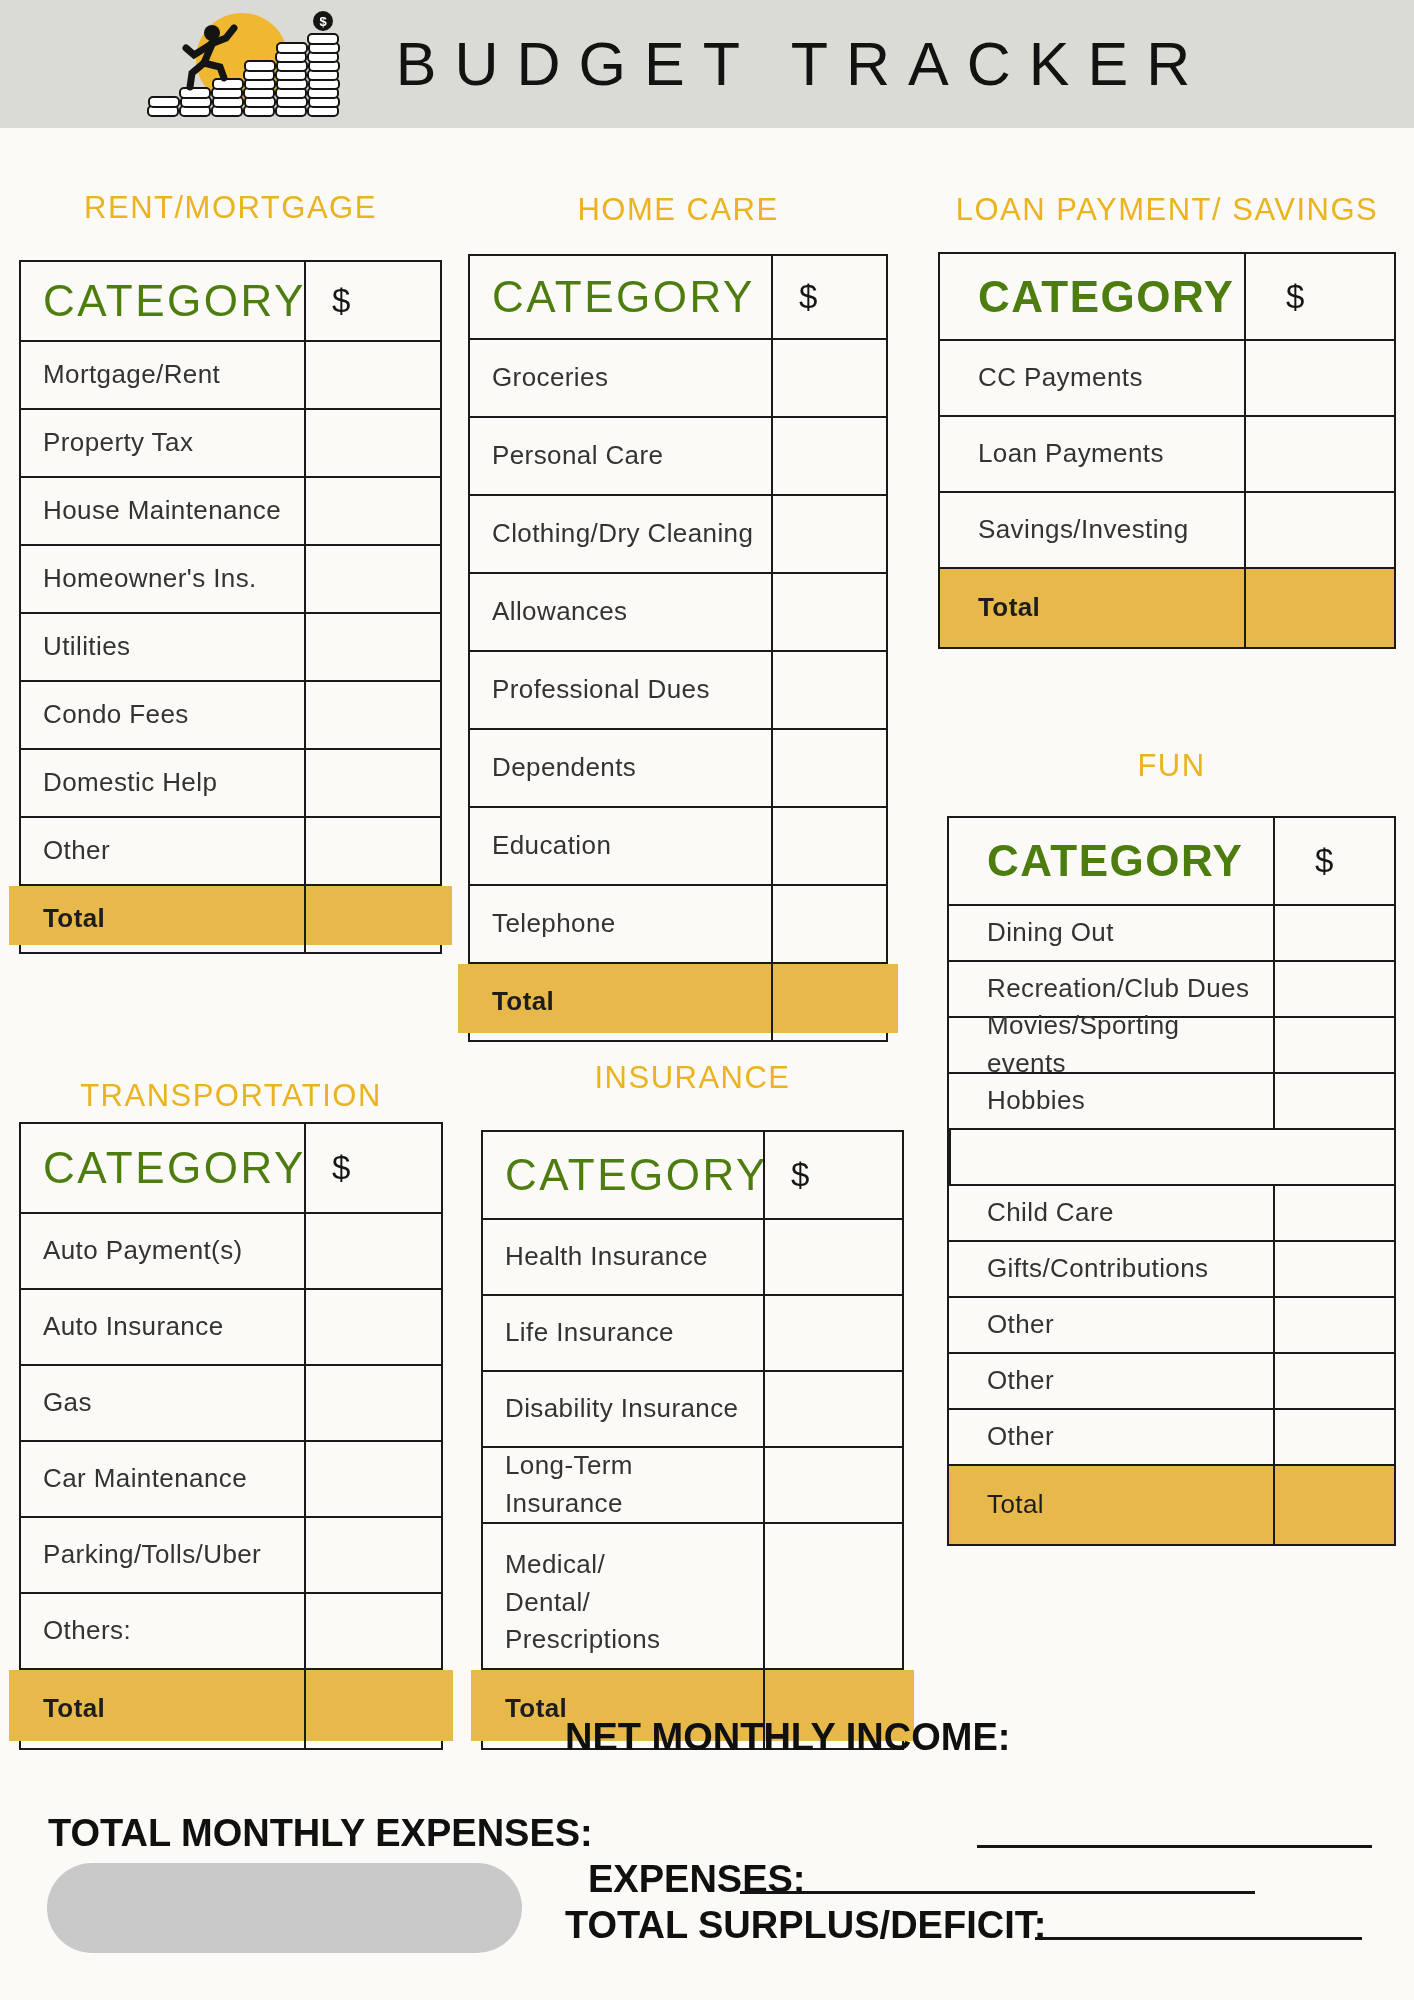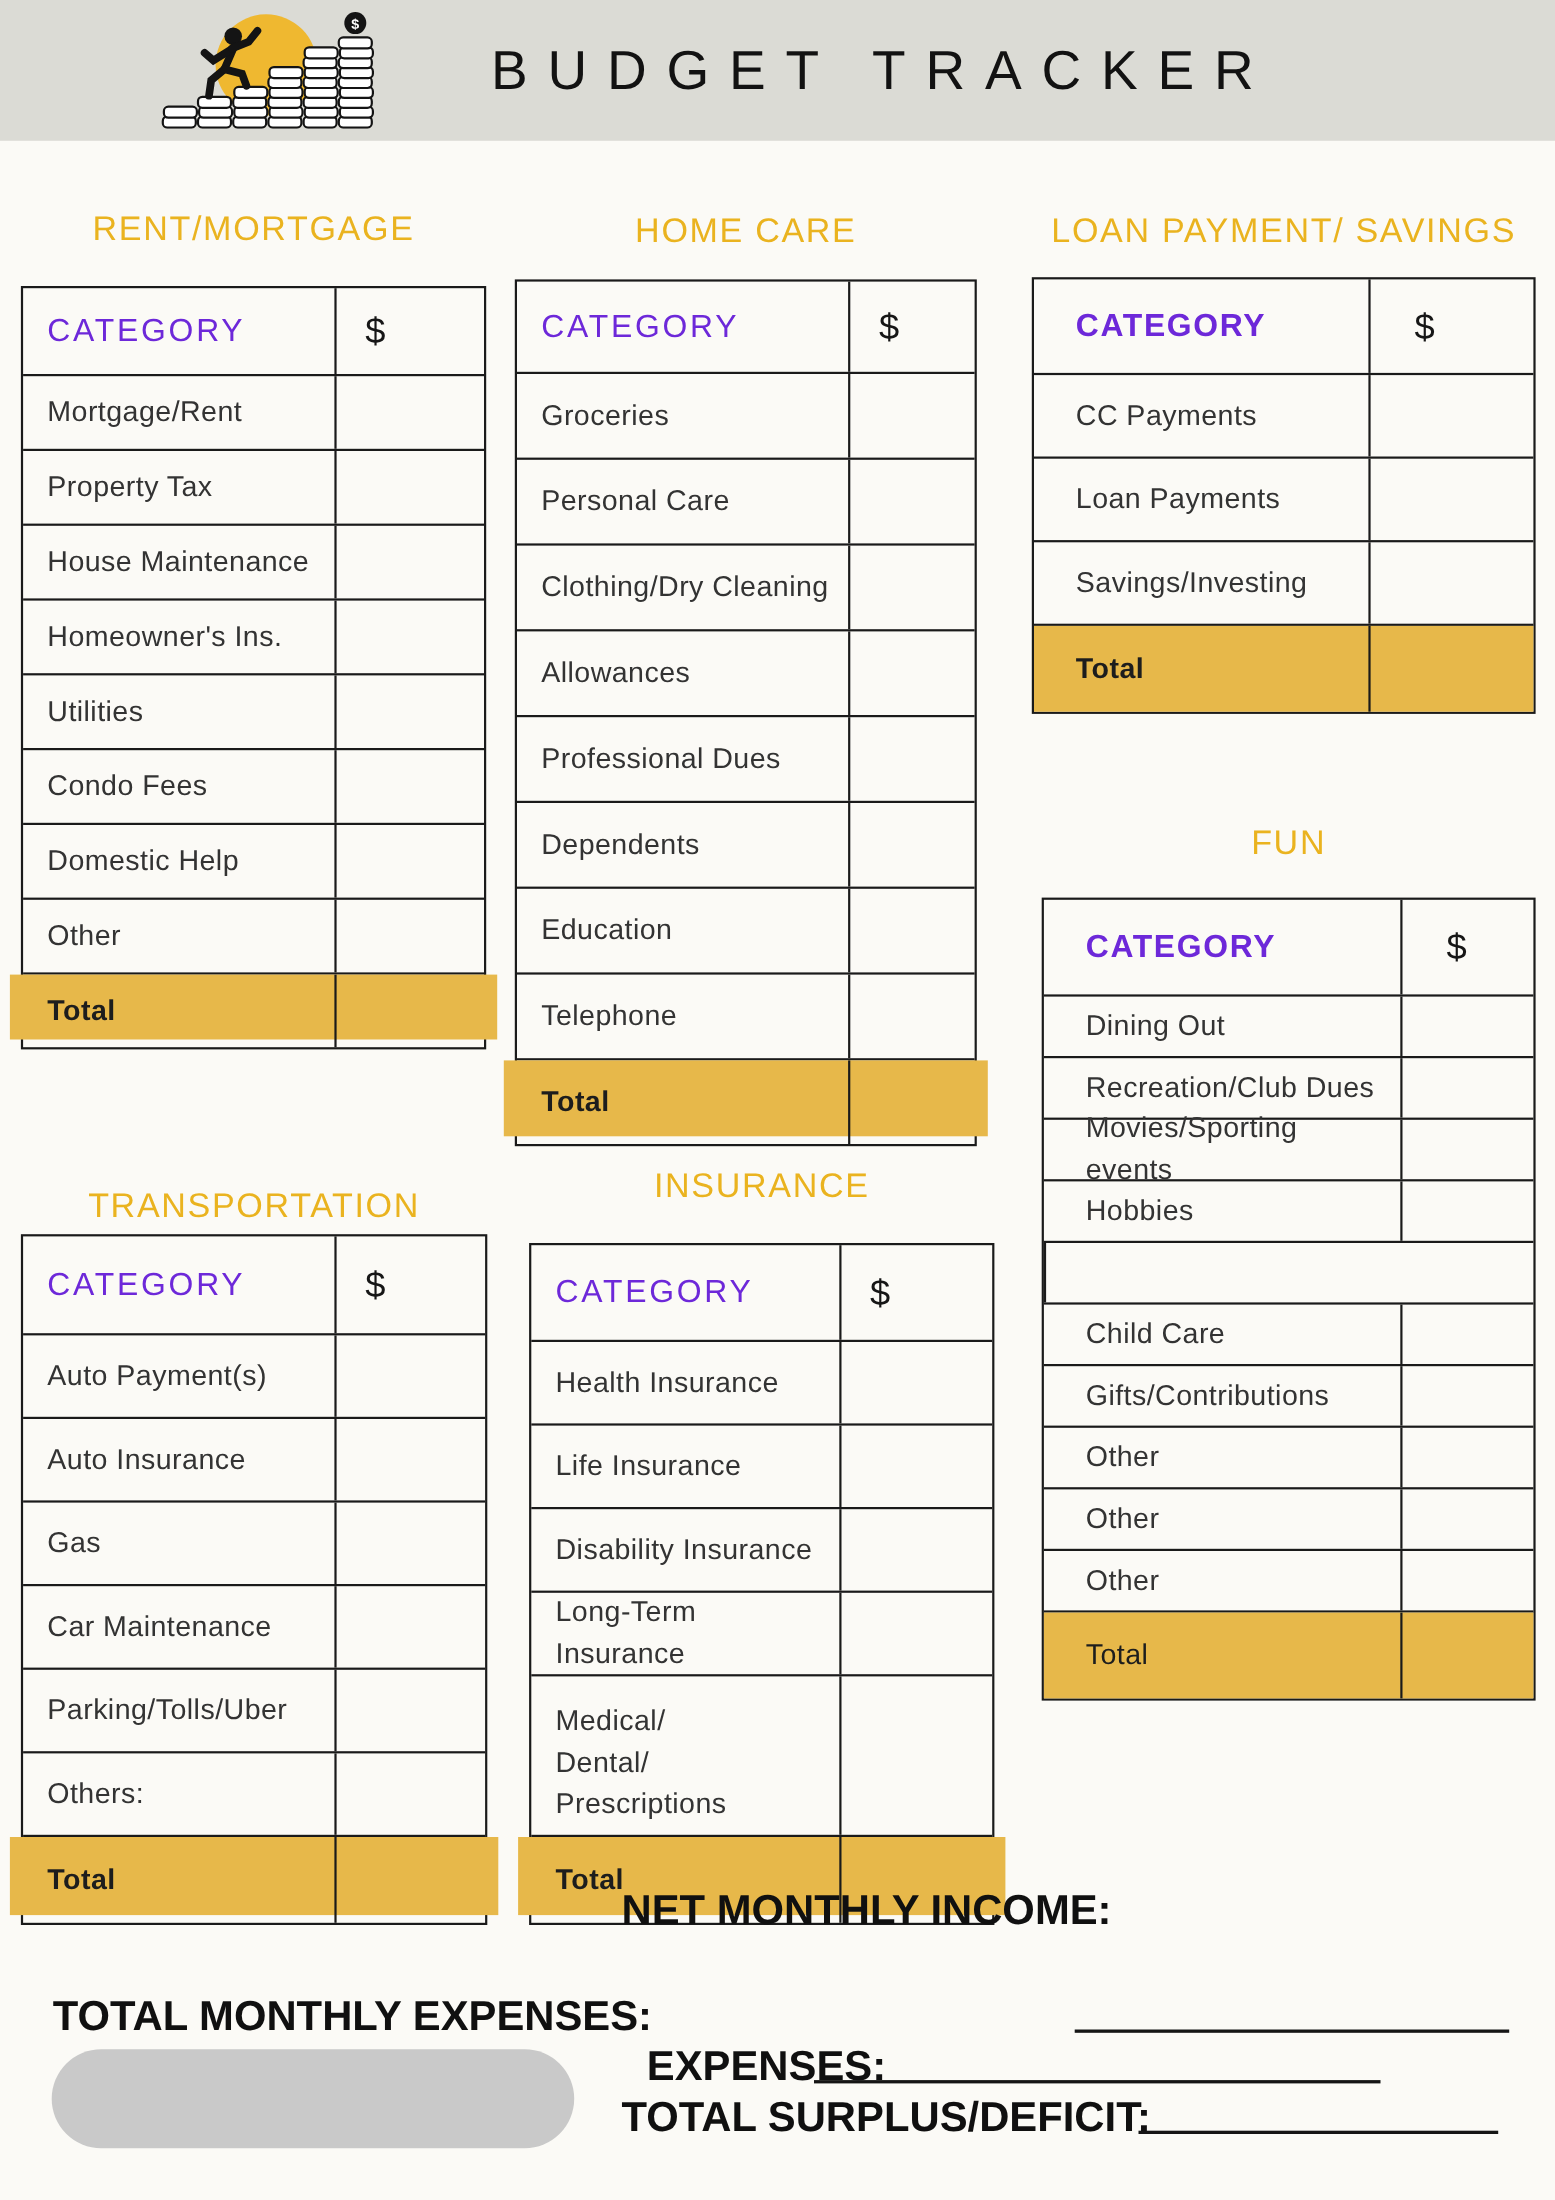--- a/index.html
+++ b/index.html
@@ -19,21 +19,21 @@
     margin:0 auto;overflow:hidden;
   }
   
   .topbar{
     position:absolute;left:0;top:0;width:1414px;height:128px;
     background:var(--header-bg);display:flex;align-items:center;
   }
   .logo{margin-left:140px;flex:none;}
   .page-title{
     flex:1;text-align:center;margin-right:150px;
-    font-size:50px;font-weight:200;letter-spacing:18px;color:#121212;white-space:nowrap;
+    font-size:61px;font-weight:200;letter-spacing:18px;color:#121212;white-space:nowrap;
   }
   
   .sec{
     position:absolute;color:var(--accent);font-size:31px;font-weight:500;
     letter-spacing:1.5px;text-align:center;white-space:nowrap;
   }
   .h-rent{left:19px;top:190px;width:423px;}
   .h-home{left:468px;top:192px;width:420px;}
   .h-loan{left:938px;top:192px;width:458px;}
   .h-fun{left:947px;top:748px;width:449px;}
@@ -42,21 +42,21 @@
   
   .tbl{position:absolute;border:2px solid var(--border);display:flex;flex-direction:column;}
   .row{display:flex;flex:none;}
   .row + .row{border-top:2px solid var(--border);}
   .cell{display:flex;align-items:center;min-width:0;}
   .cell.label{
     flex:1;padding-left:22px;padding-right:14px;
     font-size:26px;color:var(--text);letter-spacing:.4px;line-height:1.45;
   }
   .cell.money{border-left:2px solid var(--border);padding-left:26px;}
-  .row.head .cell.label{font-size:29px;letter-spacing:2.5px;color:#6d28d9;font-weight:500;}
+  .row.head .cell.label{font-size:44px;letter-spacing:2.5px;color:#4d7c0f;font-weight:500;}
   .row.head .cell.money{font-size:33px;color:#161616;font-weight:400;}
   
   .row.total{position:relative;}
   .row.total::before{
     content:"";position:absolute;z-index:0;background:var(--total-fill);
     left:-12px;right:-12px;top:0;bottom:7px;
   }
   .row.total .cell{position:relative;z-index:1;}
   .row.total .cell.label{font-weight:600;color:#1d1d1d;}
   .t-loan .row.total::before,.t-fun .row.total::before{left:0;right:0;bottom:0;}

